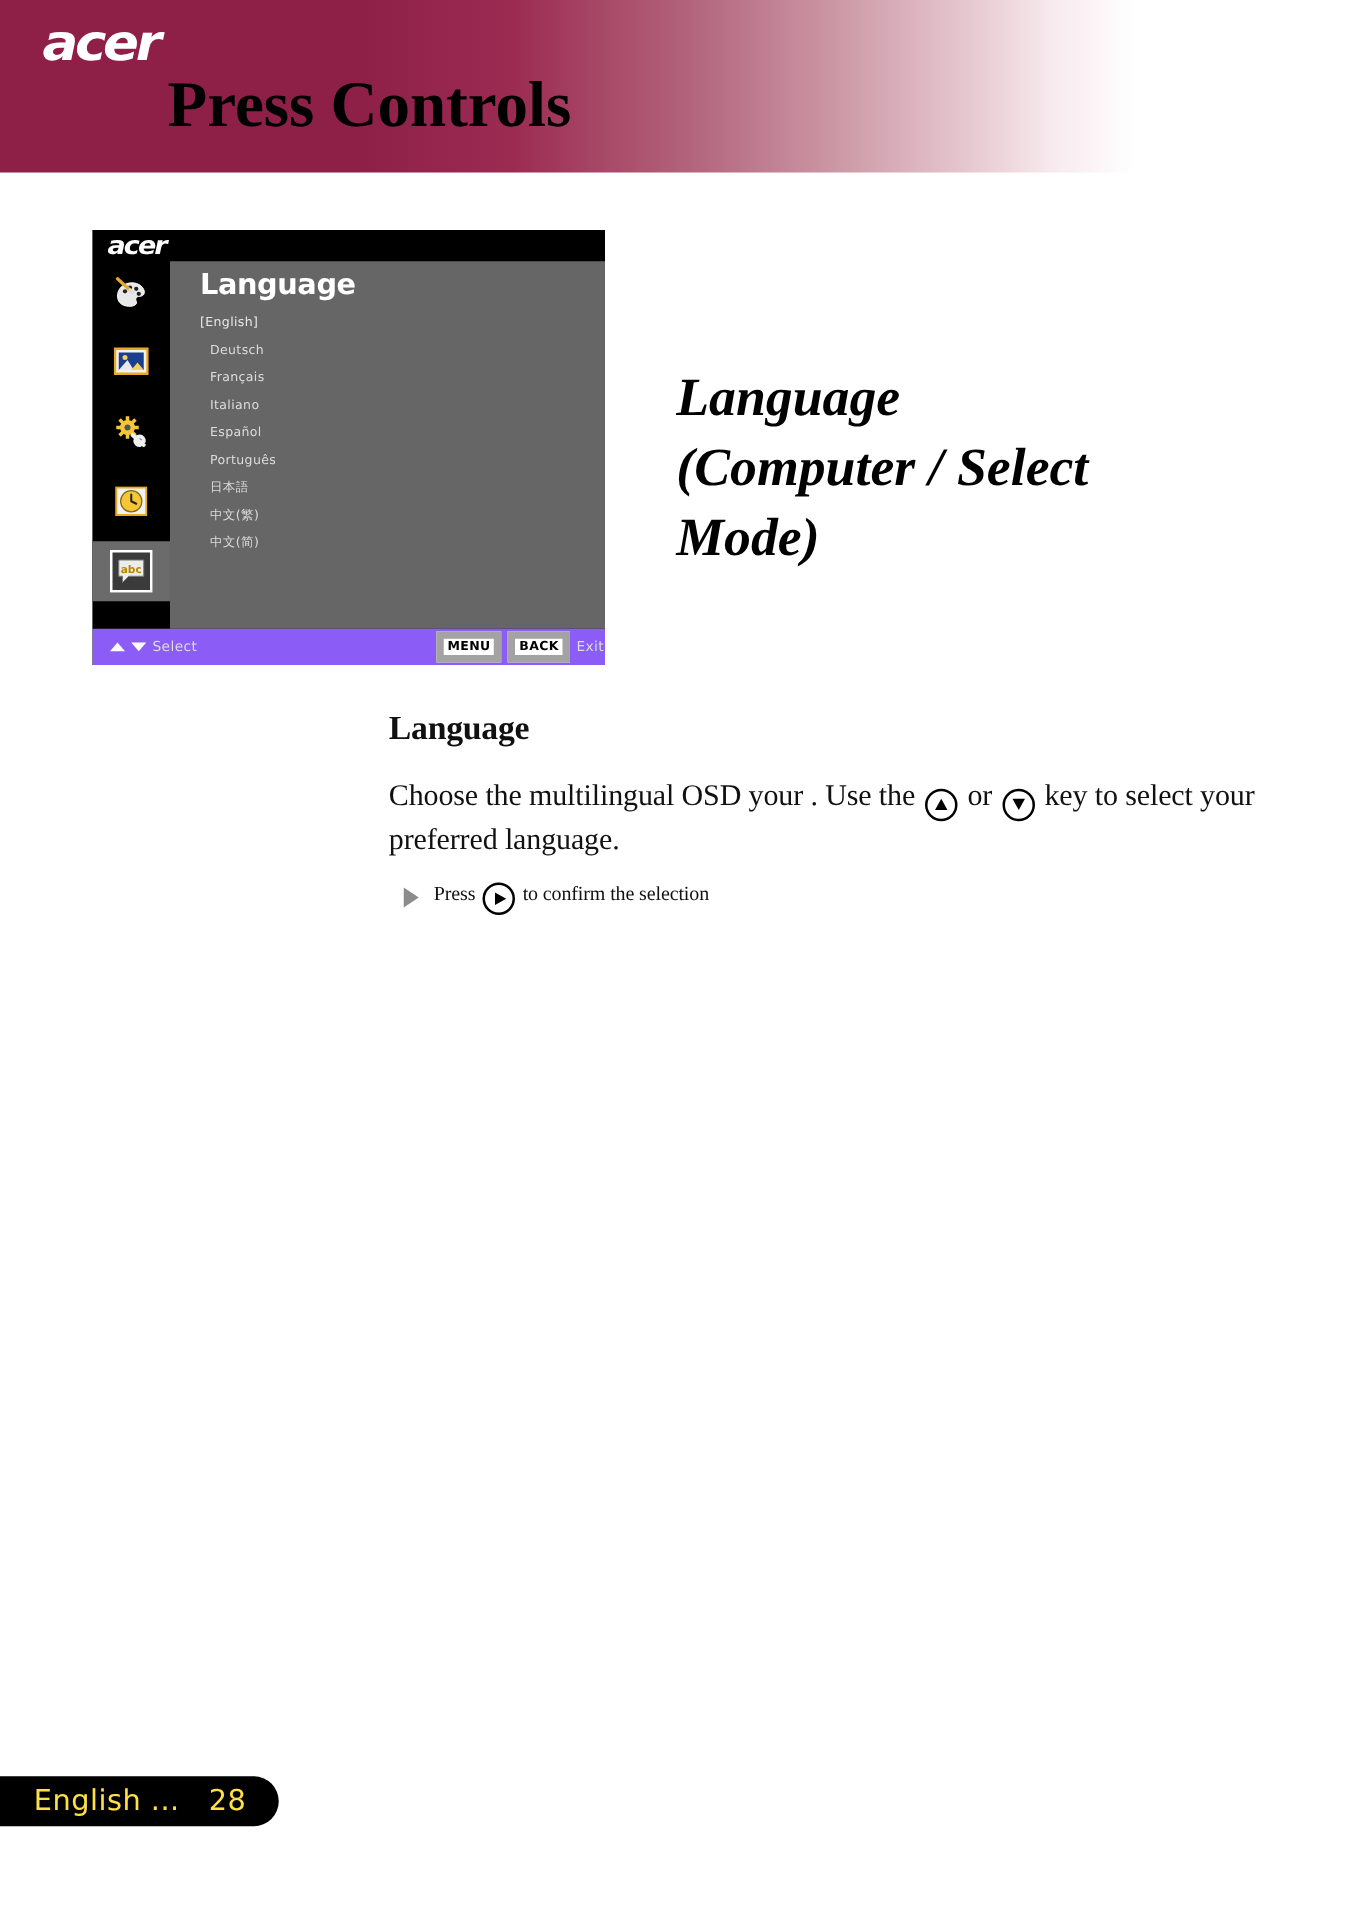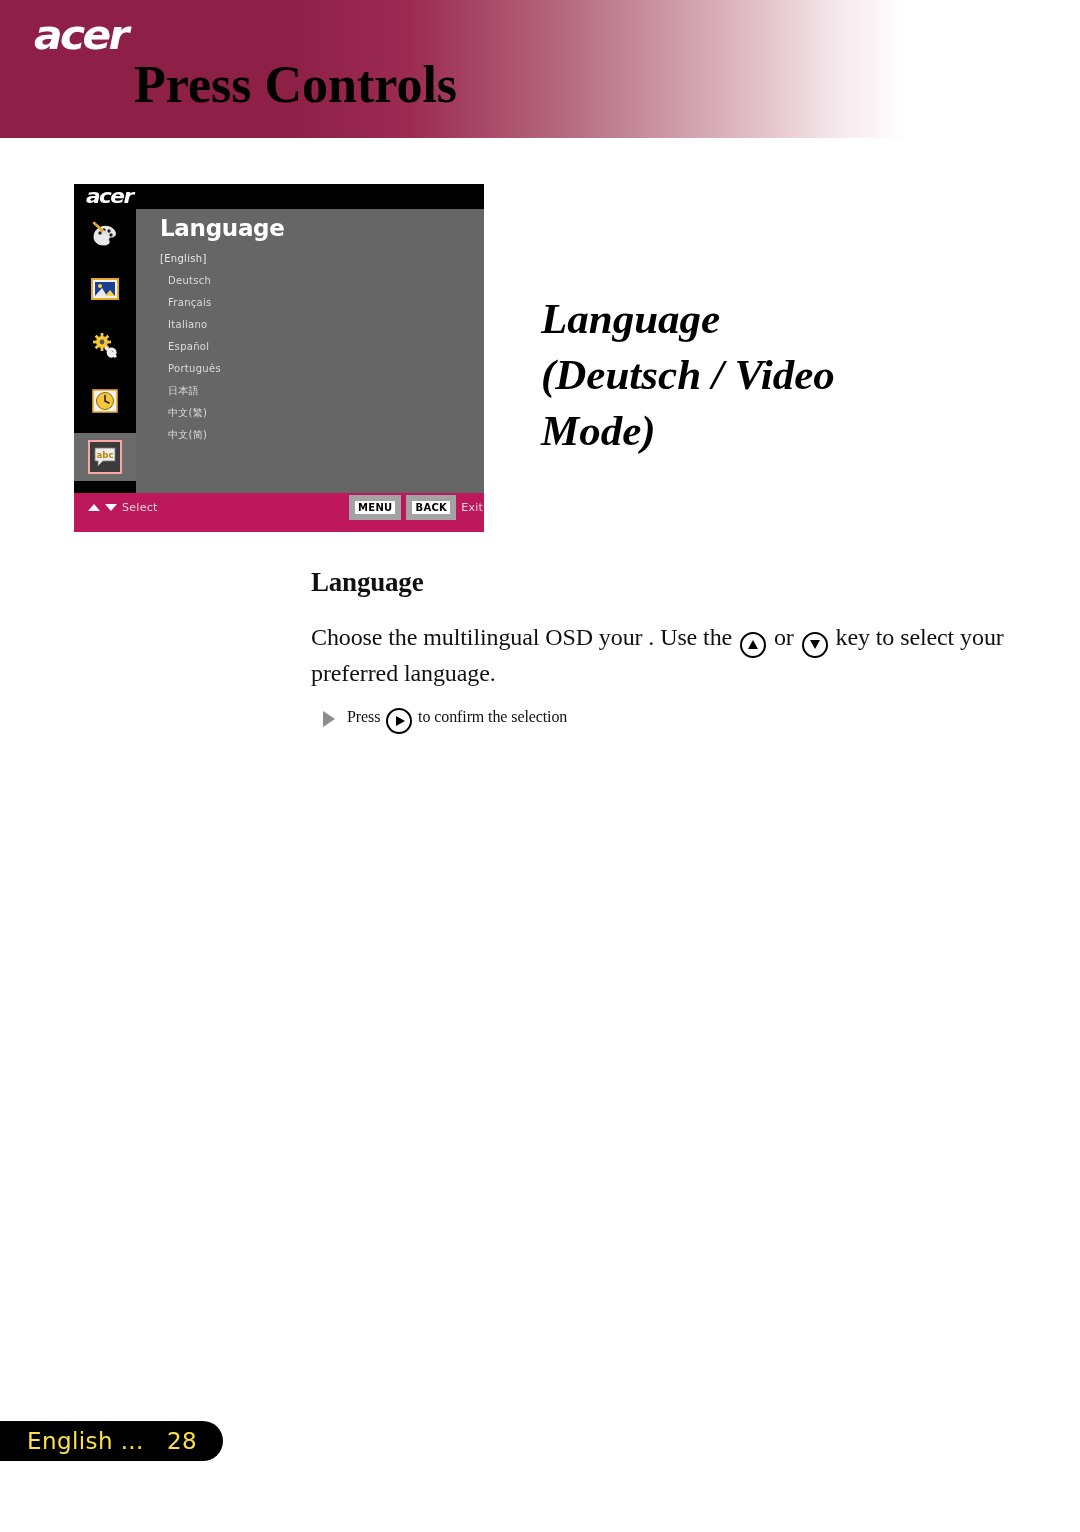--- a/index.html
+++ b/index.html
@@ -107,21 +107,21 @@
     background: #6b6b6b;
   }
   .osd-icon-box {
     width: 30px; height: 30px;
     display: flex;
     align-items: center;
     justify-content: center;
     position: relative;
   }
   .osd-icon-box.framed {
-    border: 2px solid #fca5a5;
+    border: 2px solid #ffffff;
     background: #3b3b3b;
   }
   #osd-body {
     position: absolute;
     left: 62px; top: 25px;
     width: 348px;
     height: 294px;
     background: #666666;
   }
   #osd-menu-title {
@@ -148,22 +148,22 @@
     letter-spacing: 0.3px;
   }
   .osd-lang-item.current {
     padding-left: 0px;
     color: #e8e8e8;
   }
   #osd-footer {
     position: absolute;
     left: 0; bottom: 0;
     width: 410px;
-    height: 39px;
-    background: #be185d;
+    height: 29px;
+    background: #8b5cf6;
     color: #dcdcdc;
     font-family: "DejaVu Sans", sans-serif;
     font-size: 11px;
   }
   .osd-hint {
     position: absolute;
     top: 0;
     height: 29px;
     display: flex;
     align-items: center;
@@ -414,21 +414,21 @@
       <span class="key-box">MENU</span>
       <span class="key-box">BACK</span>
       <span>Exit</span>
     </div>
   </div>
 
 </div>
 
 <div id="section-heading">
   <div>Language</div>
-  <div>(Deutsch / Video</div>
+  <div>(Computer / Select</div>
   <div>Mode)</div>
 </div>
 
 <div id="article">
   <h2 id="article-title">Language</h2>
 
   <p id="article-para">
     <span>Choose the multilingual OSD your . Use the</span>
     <span class="circ-key">
         <span class="ck-up"></span>

